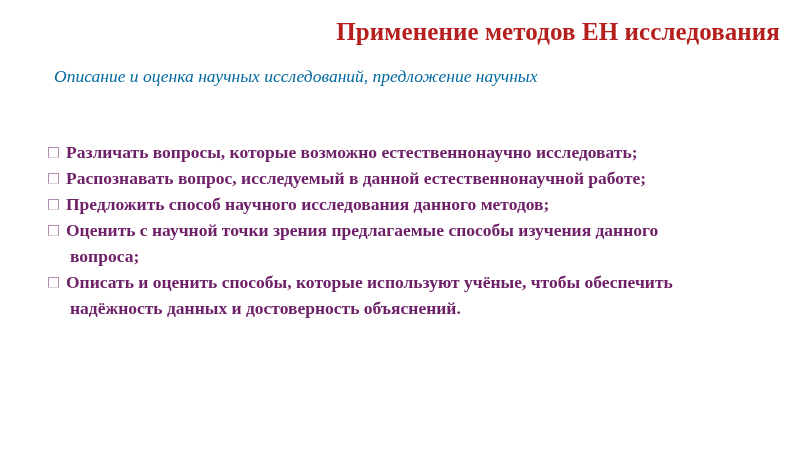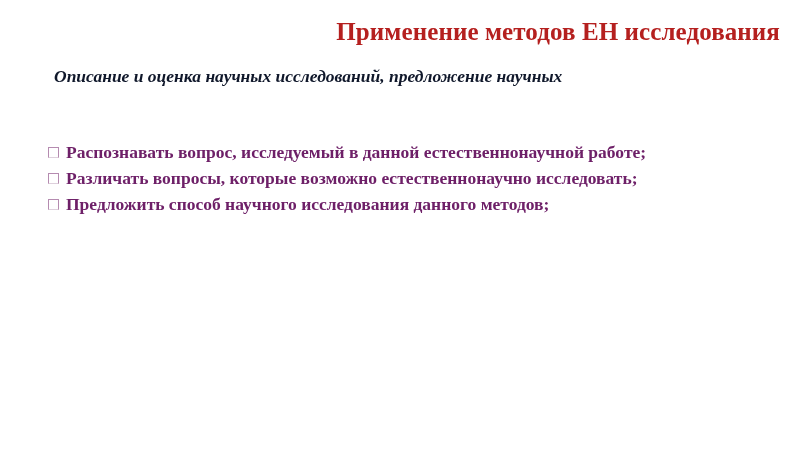--- a/index.html
+++ b/index.html
@@ -45,24 +45,24 @@
   .lead-zone {
     position: absolute;
     left: 54px;
     top: 64px;
     width: 640px;
   }
   .lead-text {
     margin: 0;
     font-family: "Liberation Serif", "DejaVu Serif", serif;
     font-size: 17.5px;
-    font-weight: bold;
+    font-weight: normal;
     font-style: italic;
     line-height: 1.42;
-    color: #0f172a;
+    color: #0369a1;
   }
   .lead-text .lead-line { display: block; }
 
   
   .list-zone {
     position: absolute;
     left: 48px;
     top: 139px;
     width: 660px;
   }
@@ -109,28 +109,34 @@
 
   <div class="lead-zone">
     <p class="lead-text">
       <span class="lead-line">Описание и оценка научных исследований, предложение научных</span>
     </p>
   </div>
 
   <div class="list-zone">
 
     <p class="bullet-item flush">
-      <span class="bullet-marker"></span><span class="bullet-text">Распознавать вопрос, исследуемый в данной естественнонаучной работе;</span>
+      <span class="bullet-marker"></span><span class="bullet-text">Различать вопросы, которые возможно естественнонаучно исследовать;</span>
     </p>
 
     <p class="bullet-item flush">
-      <span class="bullet-marker"></span><span class="bullet-text">Различать вопросы, которые возможно естественнонаучно исследовать;</span>
+      <span class="bullet-marker"></span><span class="bullet-text">Распознавать вопрос, исследуемый в данной естественнонаучной работе;</span>
     </p>
 
     <p class="bullet-item flush">
       <span class="bullet-marker"></span><span class="bullet-text">Предложить способ научного исследования данного методов;</span>
     </p>
 
+    <p class="bullet-item hang">
+      <span class="bullet-marker"></span><span class="bullet-text">Оценить с научной точки зрения предлагаемые способы изучения данного вопроса;</span>
+    </p>
 
+    <p class="bullet-item hang">
+      <span class="bullet-marker"></span><span class="bullet-text">Описать и оценить способы, которые используют учёные, чтобы обеспечить надёжность данных и достоверность объяснений.</span>
+    </p>
 
   </div>
 
 </div>
 
 </body></html>

